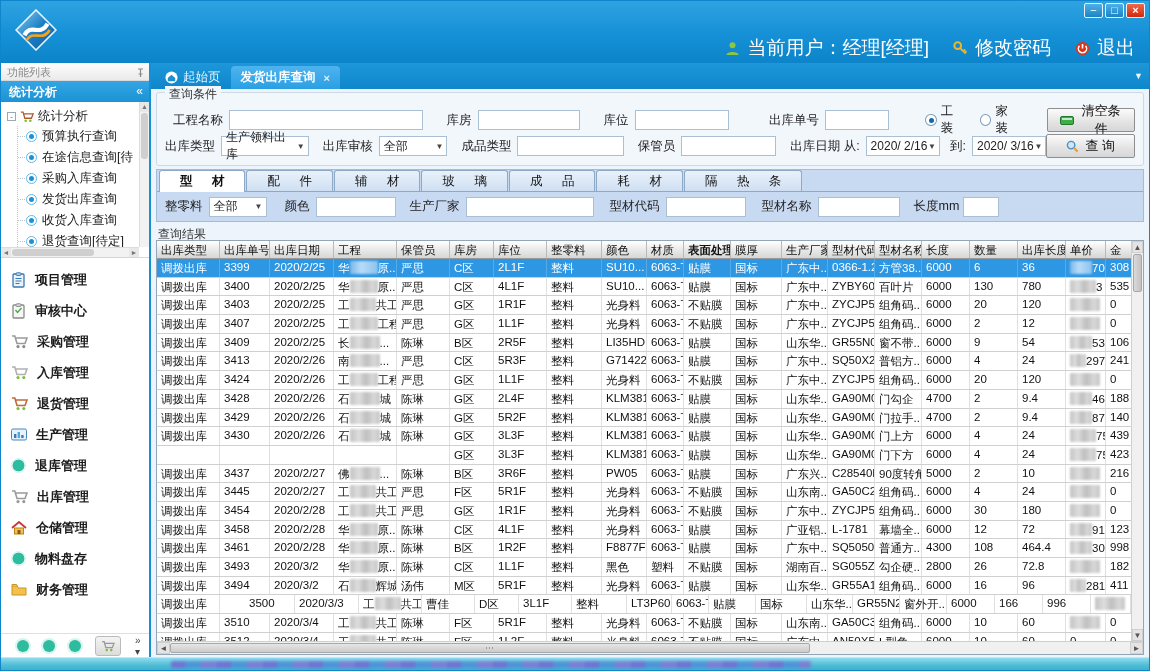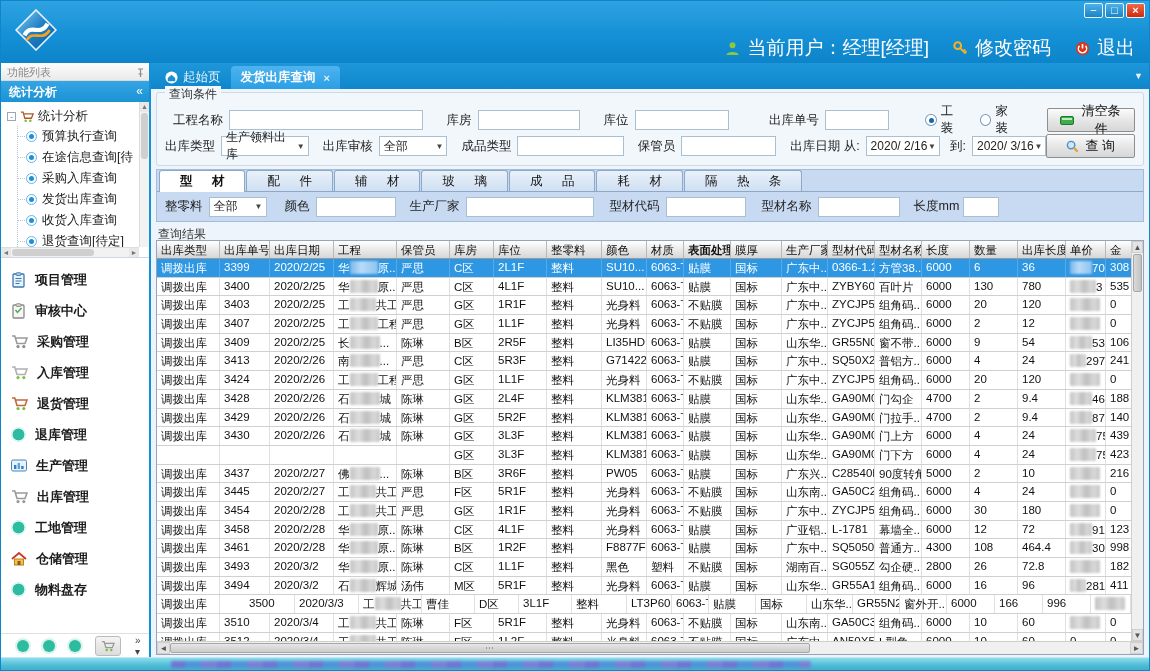--- a/index.html
+++ b/index.html
@@ -275,75 +275,75 @@
               <svg width="17" height="15" viewBox="0 0 17 15">
                 <path d="M1 2 H3.8 L6 9.5 H14 L16 4 H5" fill="none" stroke="#c06a3a" stroke-width="1.6"></path>
                 <circle cx="7" cy="12.6" r="1.6" fill="#7fbf3f"></circle>
                 <circle cx="12.8" cy="12.6" r="1.6" fill="#7fbf3f"></circle>
               </svg>
             </span>
             <span>退货管理</span>
           </div>
           <div class="menu-item">
             <span class="ico">
-              <svg width="15" height="15" viewBox="0 0 15 15">
-                <circle cx="7.5" cy="7.5" r="6" fill="#2dbd9e"></circle>
-                <circle cx="7.5" cy="7.5" r="7" fill="none" stroke="#cdeef7" stroke-width="1"></circle>
-              </svg>
-            </span>
-            <span>退库管理</span>
-          </div>
-          <div class="menu-item">
-            <span class="ico">
               <svg width="16" height="13" viewBox="0 0 16 13">
                 <rect x="0.5" y="1" width="15" height="11" rx="1.5" fill="#e8f2fa" stroke="#4a86b8"></rect>
                 <rect x="3" y="6" width="2.4" height="4" fill="#2f7fc0"></rect>
                 <rect x="6.6" y="4" width="2.4" height="6" fill="#57a7dd"></rect>
                 <rect x="10.2" y="7" width="2.4" height="3" fill="#2f7fc0"></rect>
               </svg>
             </span>
             <span>生产管理</span>
           </div>
           <div class="menu-item">
             <span class="ico">
+              <svg width="15" height="15" viewBox="0 0 15 15">
+                <circle cx="7.5" cy="7.5" r="6" fill="#2dbd9e"></circle>
+                <circle cx="7.5" cy="7.5" r="7" fill="none" stroke="#cdeef7" stroke-width="1"></circle>
+              </svg>
+            </span>
+            <span>退库管理</span>
+          </div>
+          <div class="menu-item">
+            <span class="ico">
               <svg width="17" height="15" viewBox="0 0 17 15">
                 <path d="M1 2 H3.8 L6 9.5 H14 L16 4 H5" fill="none" stroke="#9a9a9a" stroke-width="1.6"></path>
                 <circle cx="7" cy="12.6" r="1.6" fill="#9a9a9a"></circle>
                 <circle cx="12.8" cy="12.6" r="1.6" fill="#9a9a9a"></circle>
               </svg>
             </span>
             <span>出库管理</span>
           </div>
           <div class="menu-item">
             <span class="ico">
-              <svg width="15" height="15" viewBox="0 0 15 15">
-                <circle cx="7.5" cy="7.5" r="6" fill="#2dbd9e"></circle>
-                <circle cx="7.5" cy="7.5" r="7" fill="none" stroke="#cdeef7" stroke-width="1"></circle>
-              </svg>
-            </span>
-            <span>工地管理</span>
-          </div>
-          <div class="menu-item">
-            <span class="ico">
               <svg width="16" height="14" viewBox="0 0 16 14">
                 <path d="M1 7 L8 1 L15 7" fill="none" stroke="#c33" stroke-width="1.8"></path>
                 <rect x="3.5" y="7" width="9" height="6" fill="#f4c14f" stroke="#b8860b"></rect>
                 <rect x="6.5" y="9" width="3" height="4" fill="#8a5a2a"></rect>
               </svg>
             </span>
             <span>仓储管理</span>
           </div>
           <div class="menu-item">
             <span class="ico">
               <svg width="15" height="15" viewBox="0 0 15 15">
                 <circle cx="7.5" cy="7.5" r="6" fill="#2dbd9e"></circle>
                 <circle cx="7.5" cy="7.5" r="7" fill="none" stroke="#cdeef7" stroke-width="1"></circle>
               </svg>
             </span>
             <span>物料盘存</span>
+          </div>
+          <div class="menu-item">
+            <span class="ico">
+              <svg width="16" height="13" viewBox="0 0 16 13">
+                <path d="M1 3 H6 L7.5 5 H15 V12 H1 Z" fill="#f4c14f" stroke="#c8951f"></path>
+                <path d="M1 3 V1.5 H5.5 L6.5 3" fill="#f4c14f" stroke="#c8951f"></path>
+              </svg>
+            </span>
+            <span>财务管理</span>
           </div>
         </div>
       <div class="side-toolbar">
         <span class="dot-ico"></span>
         <span class="dot-ico"></span>
         <span class="dot-ico"></span>
         <span class="cart-btn">
           <svg width="14" height="12" viewBox="0 0 16 14">
               <path d="M1 2 H3.5 L5.5 9 H13 L15 4 H4.5" fill="none" stroke="#999" stroke-width="1.5"></path>
               <circle cx="6.5" cy="11.8" r="1.5" fill="#7fbf3f"></circle>

